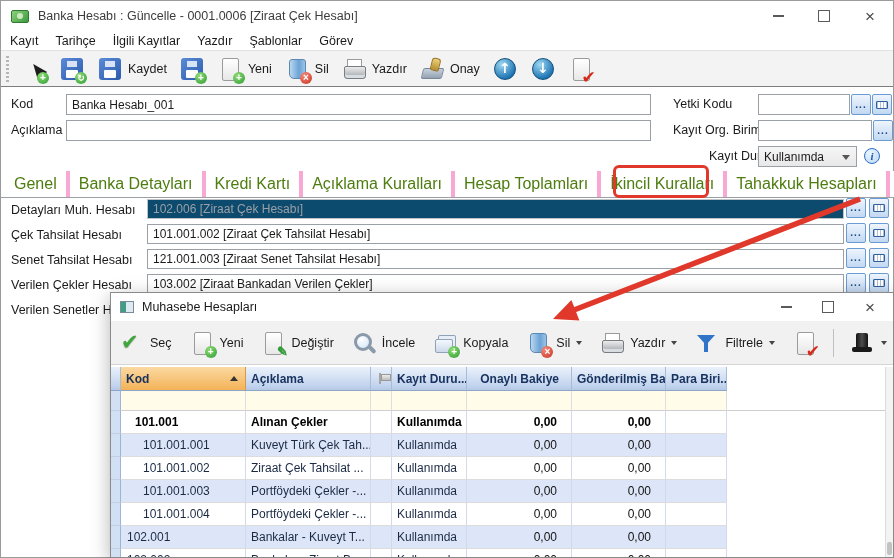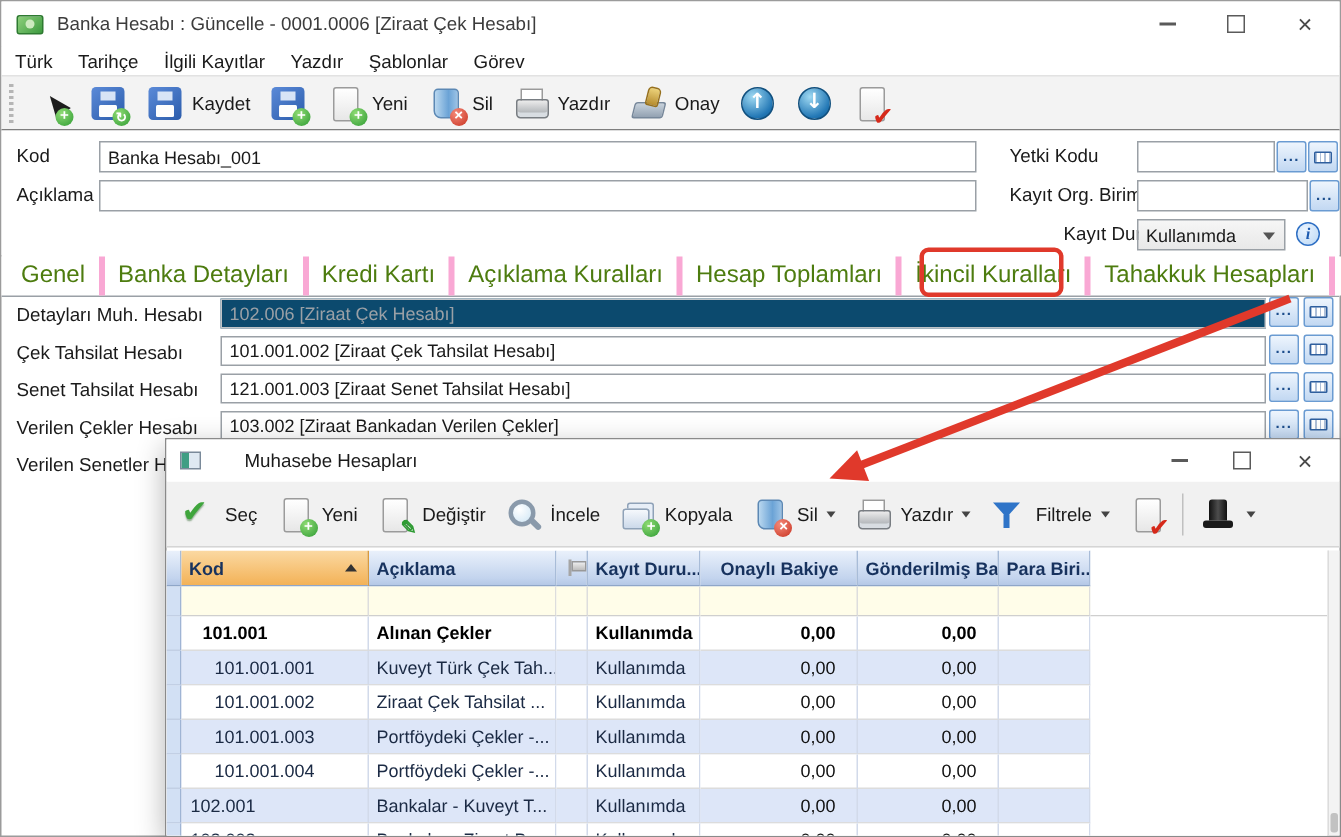--- a/index.html
+++ b/index.html
@@ -118,27 +118,27 @@
   .frow { position:relative; height:25px; }
   .frow .flabel { left:10px; top:5px; }
   .frow .tinput { left:146px; width:697px; top:1px; height:20px; }
   .frow .ellipsis-btn { left:845px; top:0; height:20px; }
   .frow .kbd-btn { left:868px; top:0; height:20px; }
   .frow.disabled .tinput { background:#0c4a6e; color:#9aa0a6; border-color:#c0c4c8; }
 
   
   .dialog { position:absolute; left:110px; top:292px; width:784px; height:266px; background:#fff;
     border:1px solid #8a8a8a; box-shadow:0 5px 18px rgba(0,0,0,.3); z-index:20; }
-  .dlg-titlebar { position:relative; height:28px; display:flex; align-items:center; padding-left:9px; background:#fff;gap:21px; }
+  .dlg-titlebar { position:relative; height:28px; display:flex; align-items:center; padding-left:9px; background:#fff; }
   .dlg-icon { width:14px; height:12px; border:1px solid #7a8a9a; flex:none;
     background:linear-gradient(90deg,#3f9e84 0 40%,#dfe9f2 40%); }
   .dlg-title { margin-left:8px; font-size:12.5px; color:#1a1a1a; }
   .dlg-controls { position:absolute; right:2px; top:0; height:28px; display:flex; }
   .dlg-controls .wc { width:42px; height:28px; }
-  .dlg-toolbar { height:44px; border-bottom:1px solid #d5d5d5; background:#f1f1f1; padding-left:2px; }
+  .dlg-toolbar { height:44px; border-bottom:1px solid #d5d5d5; background:#f1f1f1; padding-left:2px;justify-content:space-between; }
 
   .gridwrap { position:absolute; left:0; right:8px; top:74px; bottom:0; overflow:hidden; background:#fff; }
   .grow { display:grid; grid-template-columns:10px 125px 125px 21px 75px 105px 94px 61px 1fr; }
   .gh-row { height:24px; }
   .gh { display:flex; align-items:center; padding:0 5px; font-size:12px; font-weight:700; color:#17325e;
     background:linear-gradient(#eaf1fb,#c3d4ee 80%,#b5c8e6); border-right:1px solid #a8bcd8; border-bottom:1px solid #8fa6c8; overflow:hidden; white-space:nowrap; }
   .gh-ind { padding:0; background:linear-gradient(#eaf1fb,#c3d4ee 80%,#b5c8e6); border-right:1px solid #a8bcd8; border-bottom:1px solid #8fa6c8; }
   .gh-kod { background:linear-gradient(#fbd9a2,#f3b257); border-right:1px solid #d89a3e; justify-content:space-between; }
   .sort-asc { width:0; height:0; border-left:4px solid transparent; border-right:4px solid transparent;
     border-bottom:5px solid #333; margin-right:2px; }
@@ -184,21 +184,21 @@
       <span class="title-text">Banka Hesabı : Güncelle - 0001.0006 [Ziraat Çek Hesabı]</span>
       <span class="win-controls">
         <span class="wc wc-min"></span>
         <span class="wc wc-max"></span>
         <span class="wc wc-close"></span>
       </span>
     </div>
 
     <div class="menubar">
 
-    <span class="menu-item">Türk</span>
+    <span class="menu-item">Kayıt</span>
         <span class="menu-item alt">Tarihçe</span>
         <span class="menu-item">İlgili Kayıtlar</span>
         <span class="menu-item alt">Yazdır</span>
         <span class="menu-item">Şablonlar</span>
         <span class="menu-item alt">Görev</span>
       </div>
 
     <div class="toolbar main-toolbar">
       <span class="grip"></span>
 

